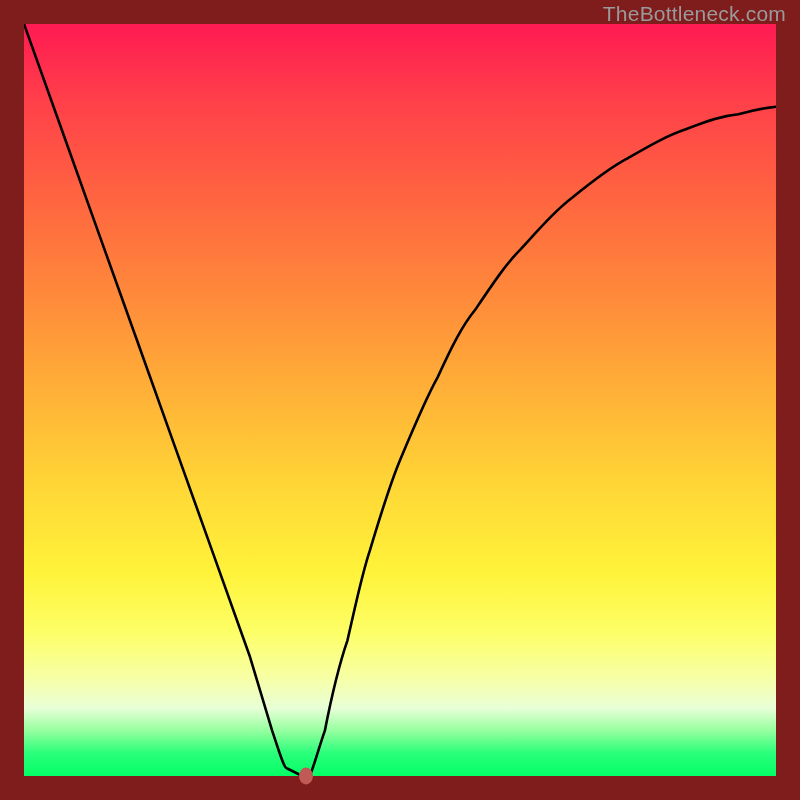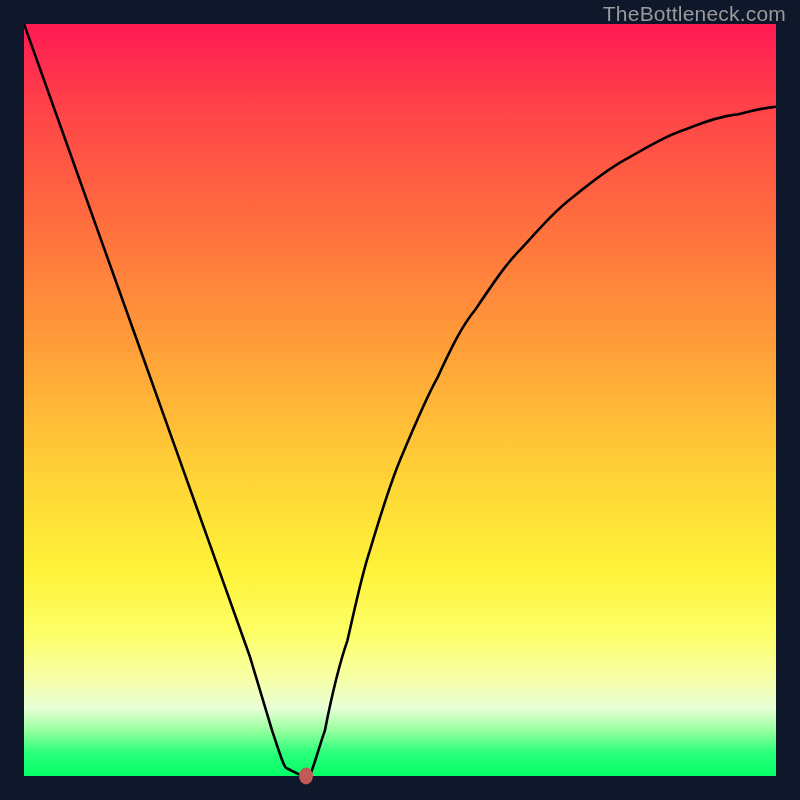--- a/index.html
+++ b/index.html
@@ -8,21 +8,21 @@
     width: 800px;
     height: 800px;
     overflow: hidden;
     background: #000;
     font-family: Arial, Helvetica, sans-serif;
   }
   .frame {
     position: relative;
     width: 800px;
     height: 800px;
-    background: #0f172a;
+    background: #7f1d1d;
   }
   .plot-area {
     position: absolute;
     left: 24px;
     top: 24px;
     width: 752px;
     height: 752px;
     
     background: linear-gradient(
       to bottom,

